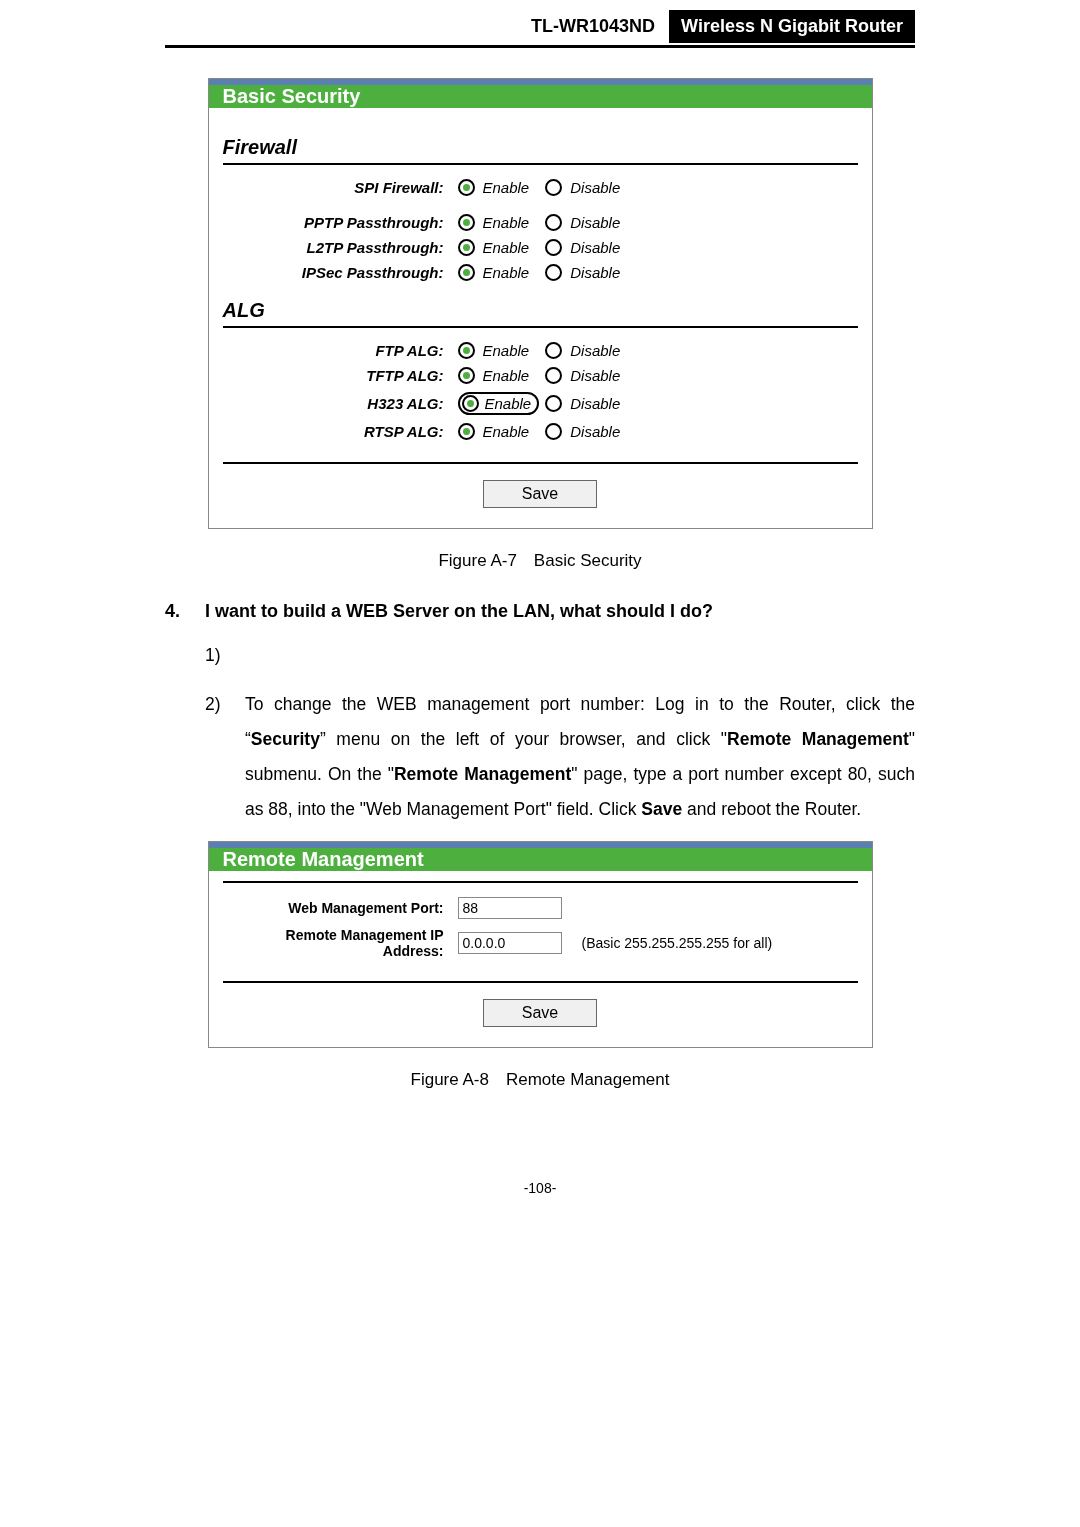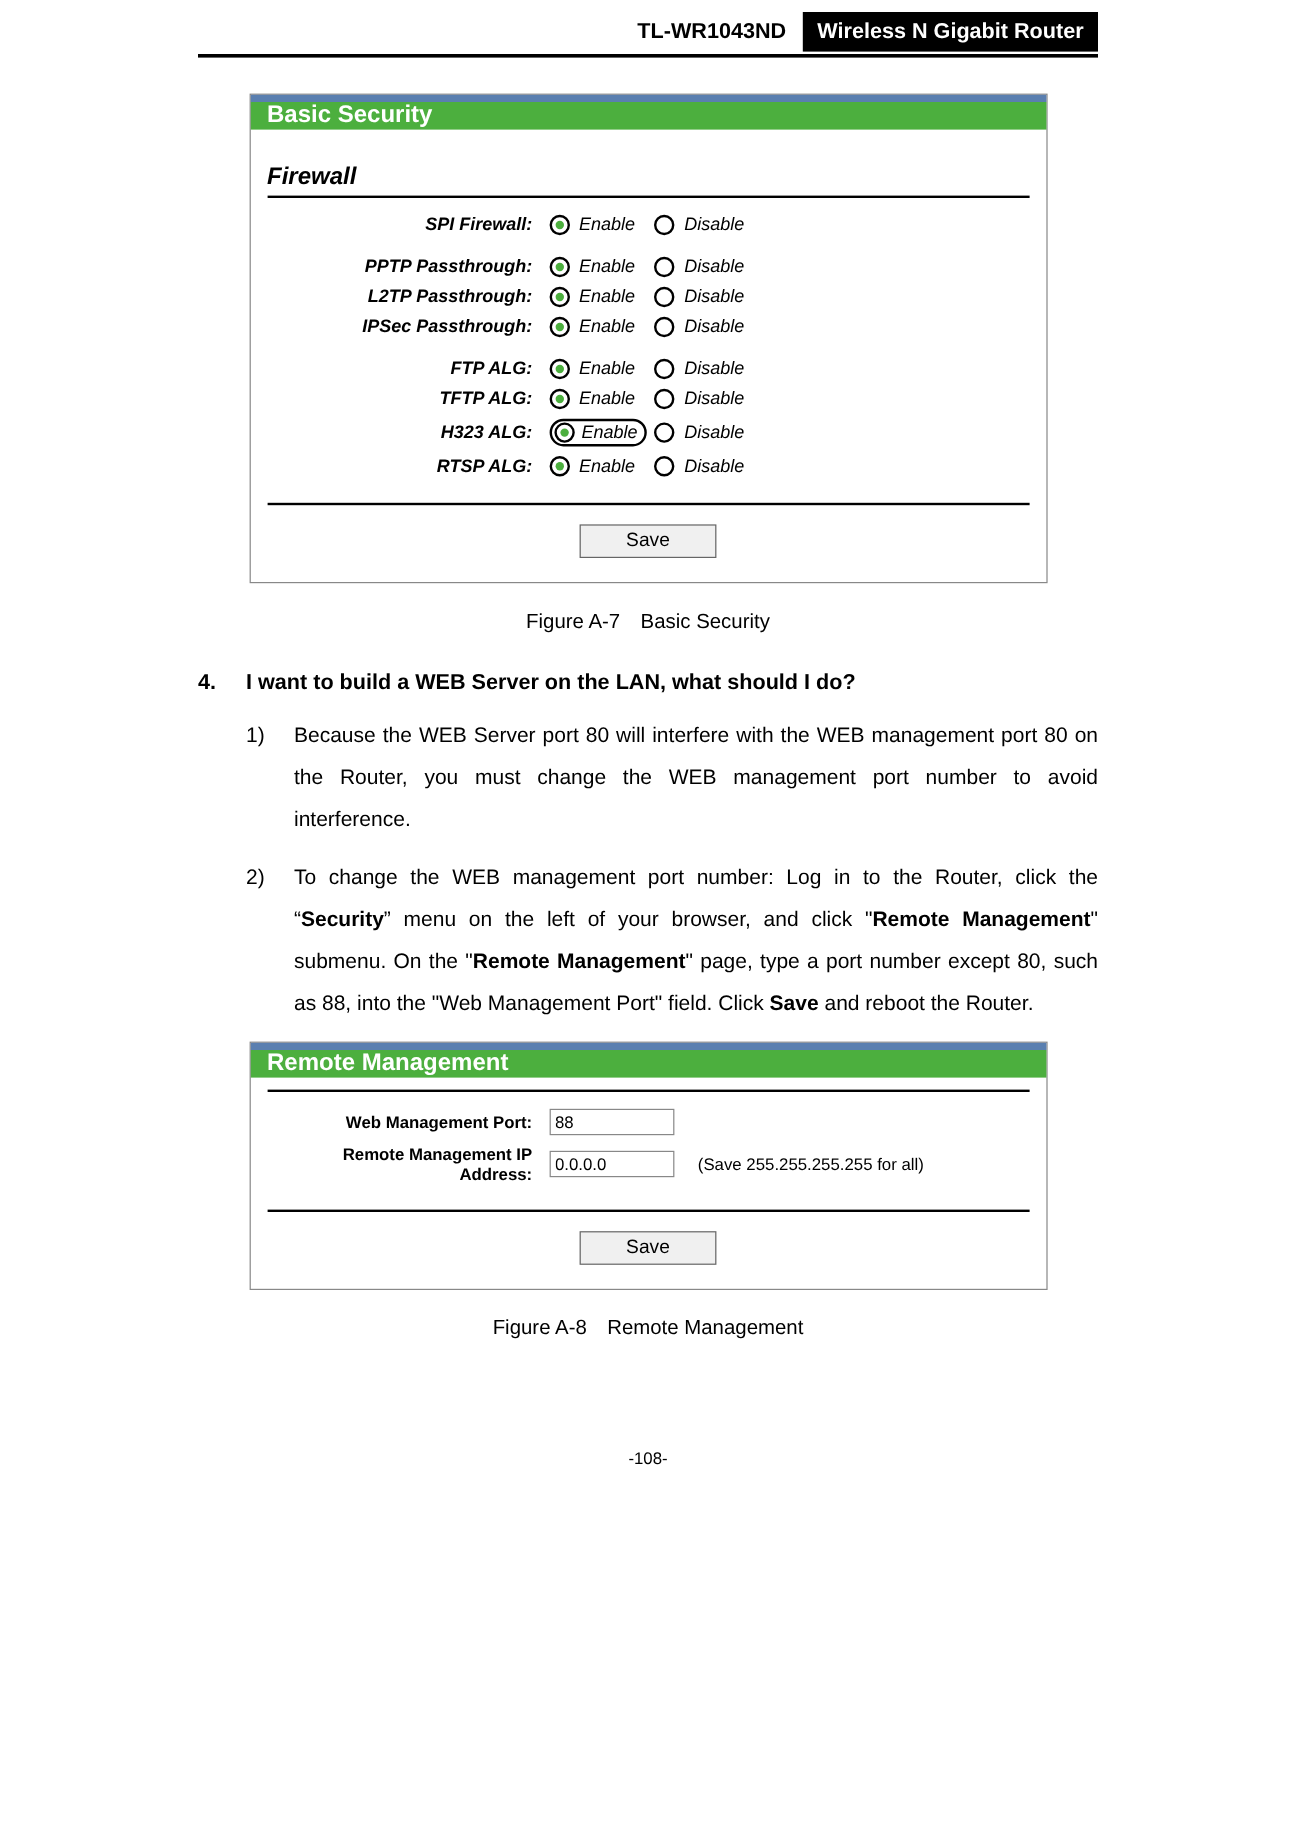--- a/index.html
+++ b/index.html
@@ -107,20 +107,21 @@
             <div class="val">
               <span class="radio sel"></span>
               <span class="radio-lbl">Enable</span>
               <span class="radio"></span>
               <span class="radio-lbl">Disable</span>
             </div>
           </div>
         </div>
 
         <div class="sect">
+          <div class="sect-title">ALG</div>
 
           <div class="row">
             <div class="lbl">FTP ALG:</div>
             <div class="val">
               <span class="radio sel"></span>
               <span class="radio-lbl">Enable</span>
               <span class="radio"></span>
               <span class="radio-lbl">Disable</span>
             </div>
           </div>
@@ -163,21 +164,20 @@
 
     <div class="fig-cap">Figure A-7 Basic Security</div>
 
     <div class="q">
       <div class="num">4.</div>
       <div class="txt">I want to build a WEB Server on the LAN, what should I do?</div>
     </div>
 
     <div class="step">
       <div class="sn">1)</div>
-      <div class="st">Because the WEB Server port 80 will interfere with the WEB management port 80 on the Router, you must change the WEB management port number to avoid interference.</div>
     </div>
 
     <div class="step">
       <div class="sn">2)</div>
       <div class="st">
         <span>To change the WEB management port number: Log in to the Router, click the “</span><b>Security</b><span>” menu on the left of your browser, and click "</span><b>Remote Management</b><span>" submenu. On the "</span><b>Remote Management</b><span>" page, type a port number except 80, such as 88, into the "Web Management Port" field. Click </span><b>Save</b><span> and reboot the Router.</span>
       </div>
     </div>
 
     <div class="screenshot2">
@@ -186,21 +186,21 @@
       <div class="ss-body">
         <div style="border-bottom:2px solid #000; height:2px; margin-bottom:14px;"></div>
 
         <div class="row2">
           <div class="lbl">Web Management Port:</div>
           <input type="text" value="88" style="">
         </div>
         <div class="row2">
           <div class="lbl">Remote Management IP Address:</div>
           <input type="text" value="0.0.0.0" style="">
-          <span class="hint">(Save 255.255.255.255 for all)</span>
+          <span class="hint">(Basic 255.255.255.255 for all)</span>
         </div>
 
         <div class="save-row">
           <button class="btn">Save</button>
         </div>
       </div>
     </div>
 
     <div class="fig-cap">Figure A-8 Remote Management</div>
 

